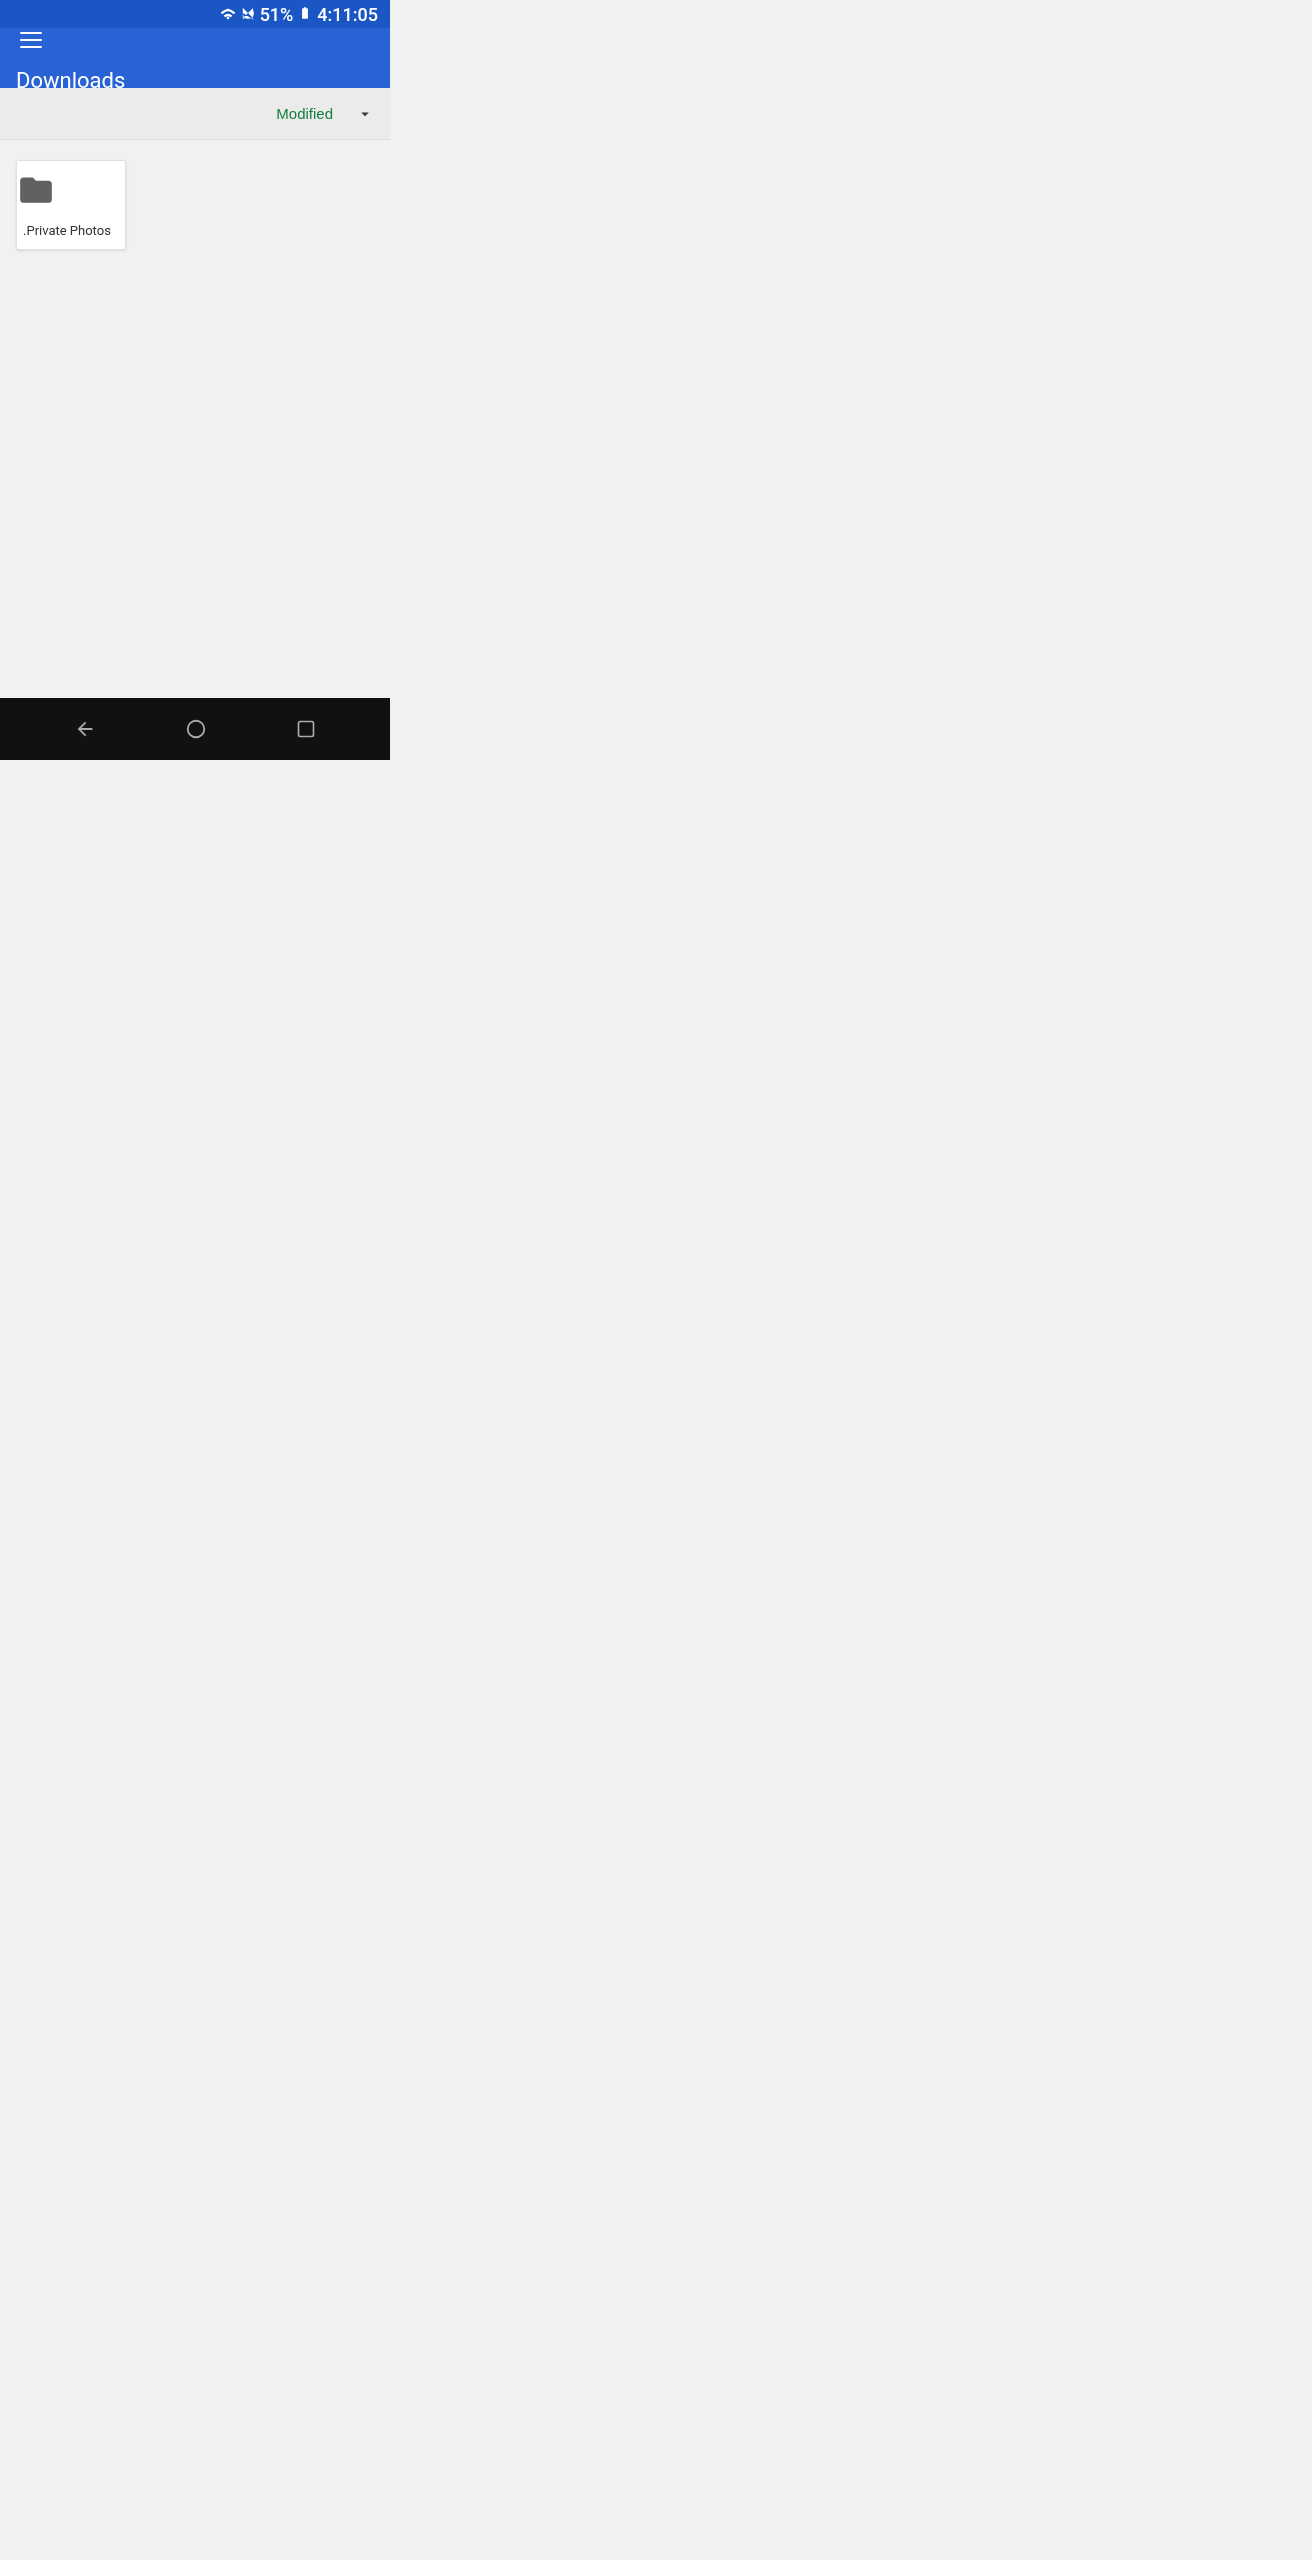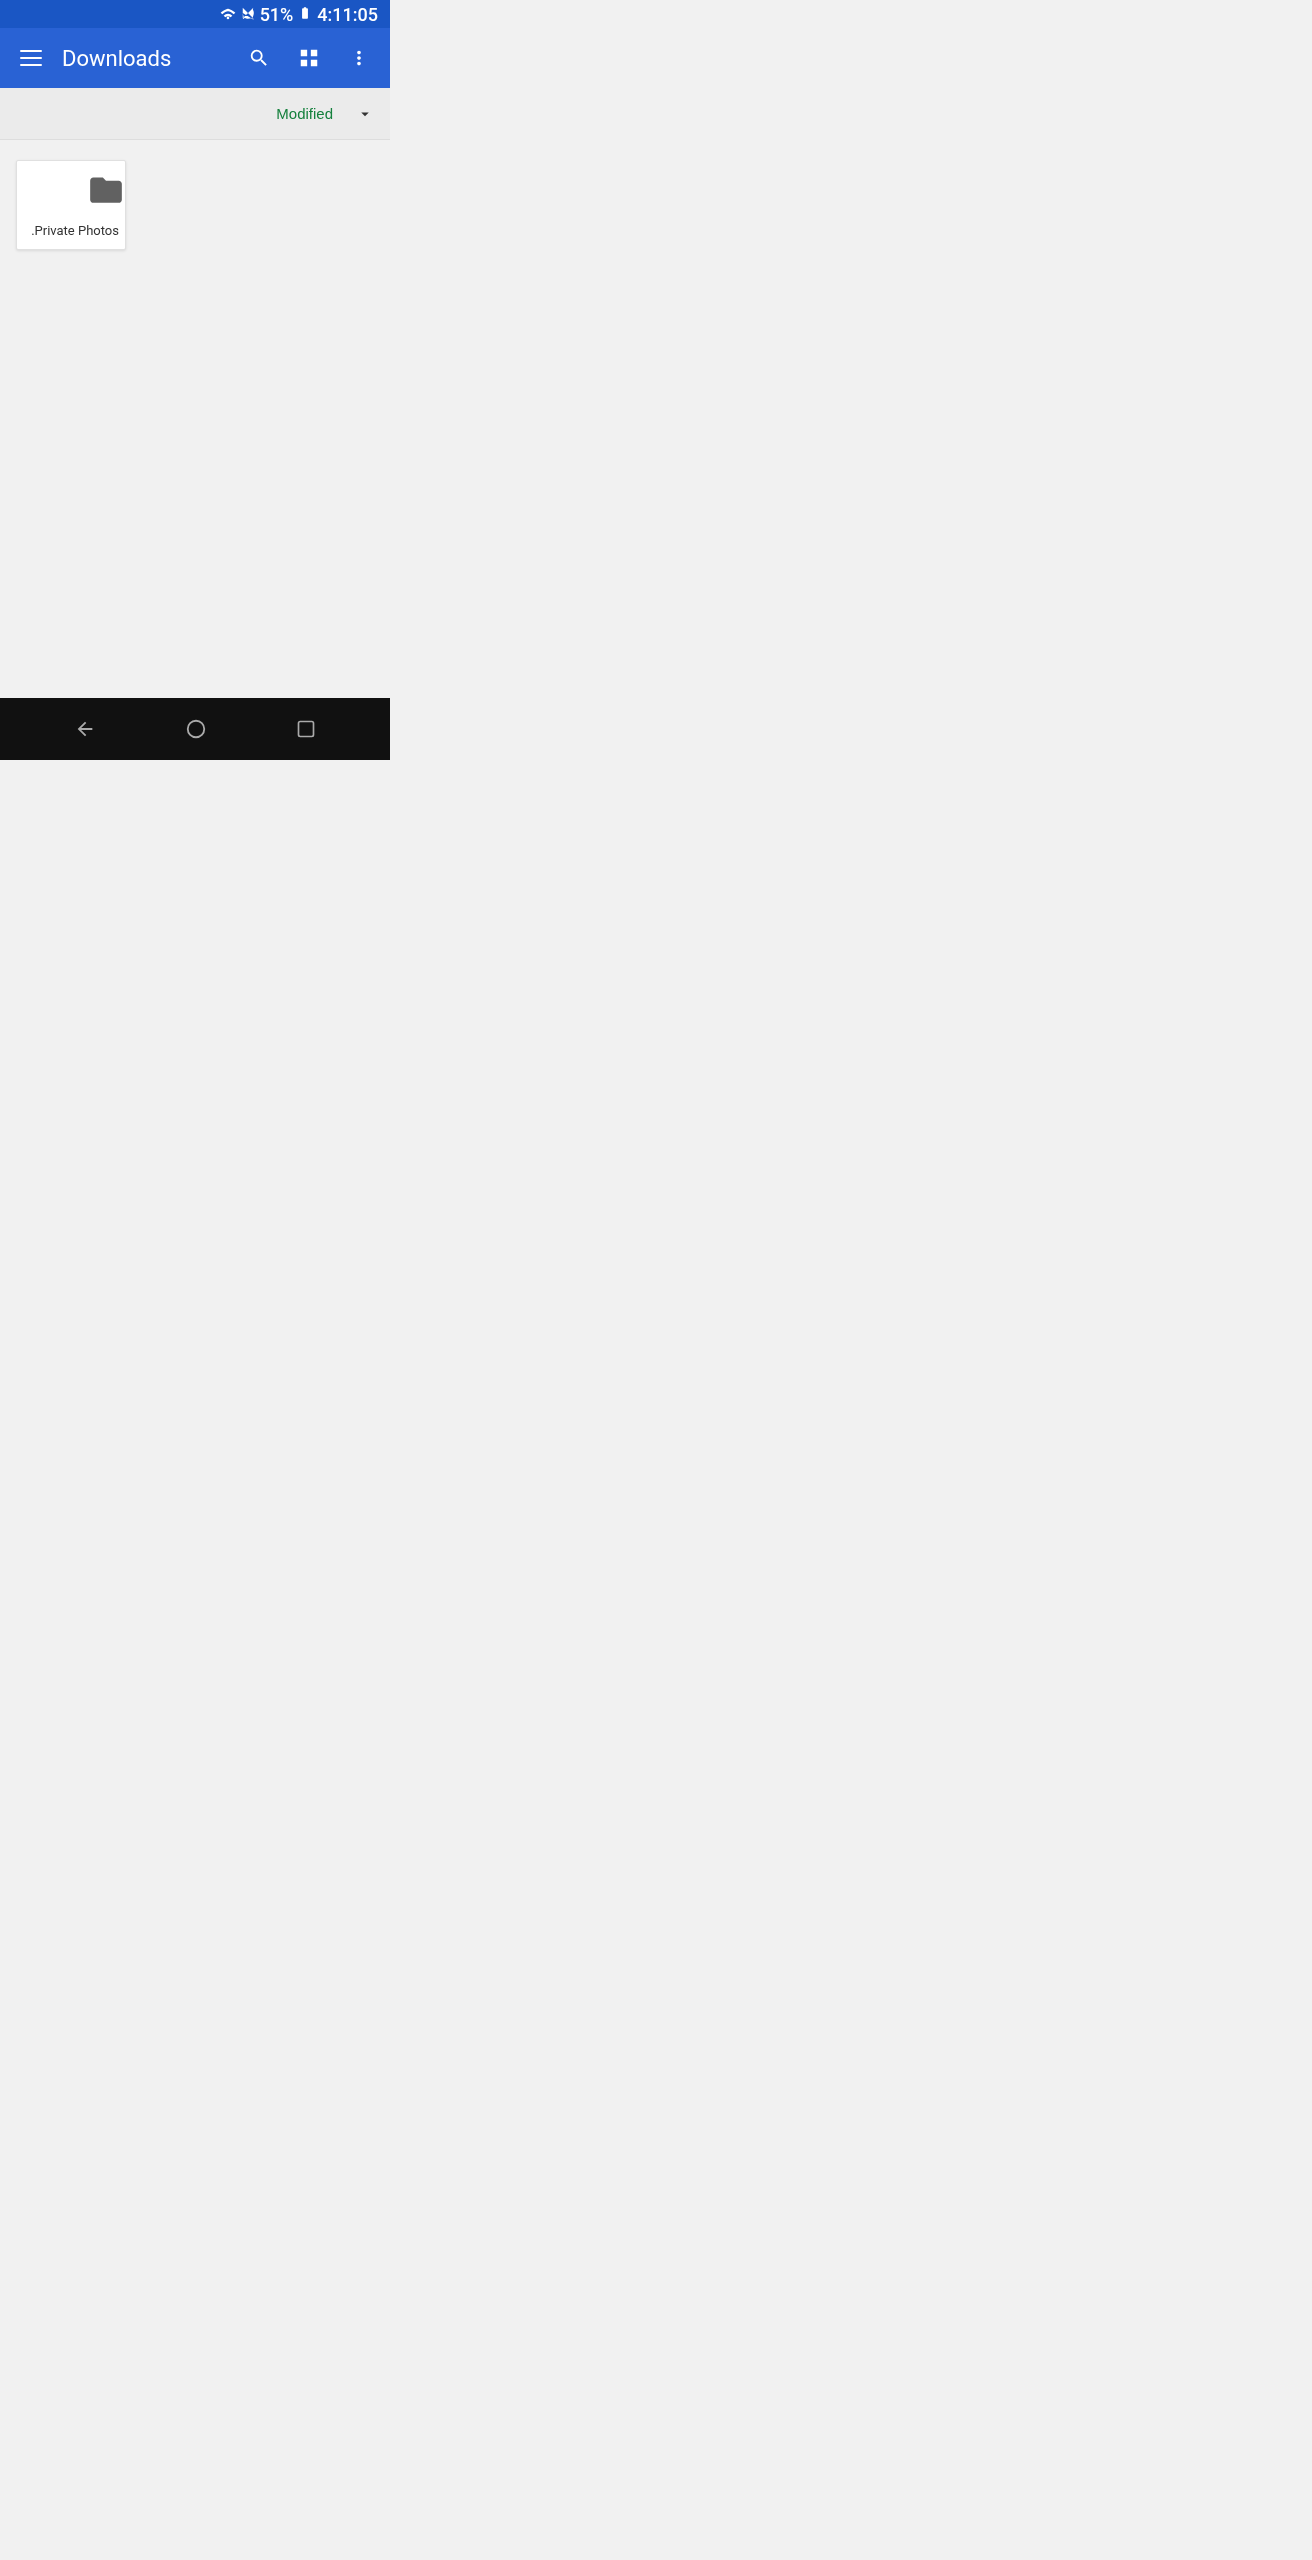--- a/index.html
+++ b/index.html
@@ -39,23 +39,24 @@
       color: white;
       font-size: 18px;
       font-weight: 500;
     }
 
     
     .app-bar {
       background: #2962d4;
       height: 60px;
       display: flex;
-      align-items: center;
+      align-items: flex-start;
       padding: 0 16px;
       gap: 16px;
+      flex-direction: column;
     }
 
     .app-bar-title {
       color: white;
       font-size: 22px;
       font-weight: 400;
       flex: 1;
     }
 
     .app-bar-icons {
@@ -108,21 +109,21 @@
     }
 
     .file-card {
       background: white;
       border: 1px solid #e0e0e0;
       border-radius: 2px;
       width: 110px;
       height: 90px;
       display: flex;
       flex-direction: column;
-      align-items: flex-end;
+      align-items: flex-start;
       justify-content: center;
       gap: 20px;
       cursor: pointer;
       box-shadow: 0 1px 3px rgba(0,0,0,0.1);
     }
 
     .file-card-label {
       font-size: 13px;
       color: #333;
       text-align: center;

